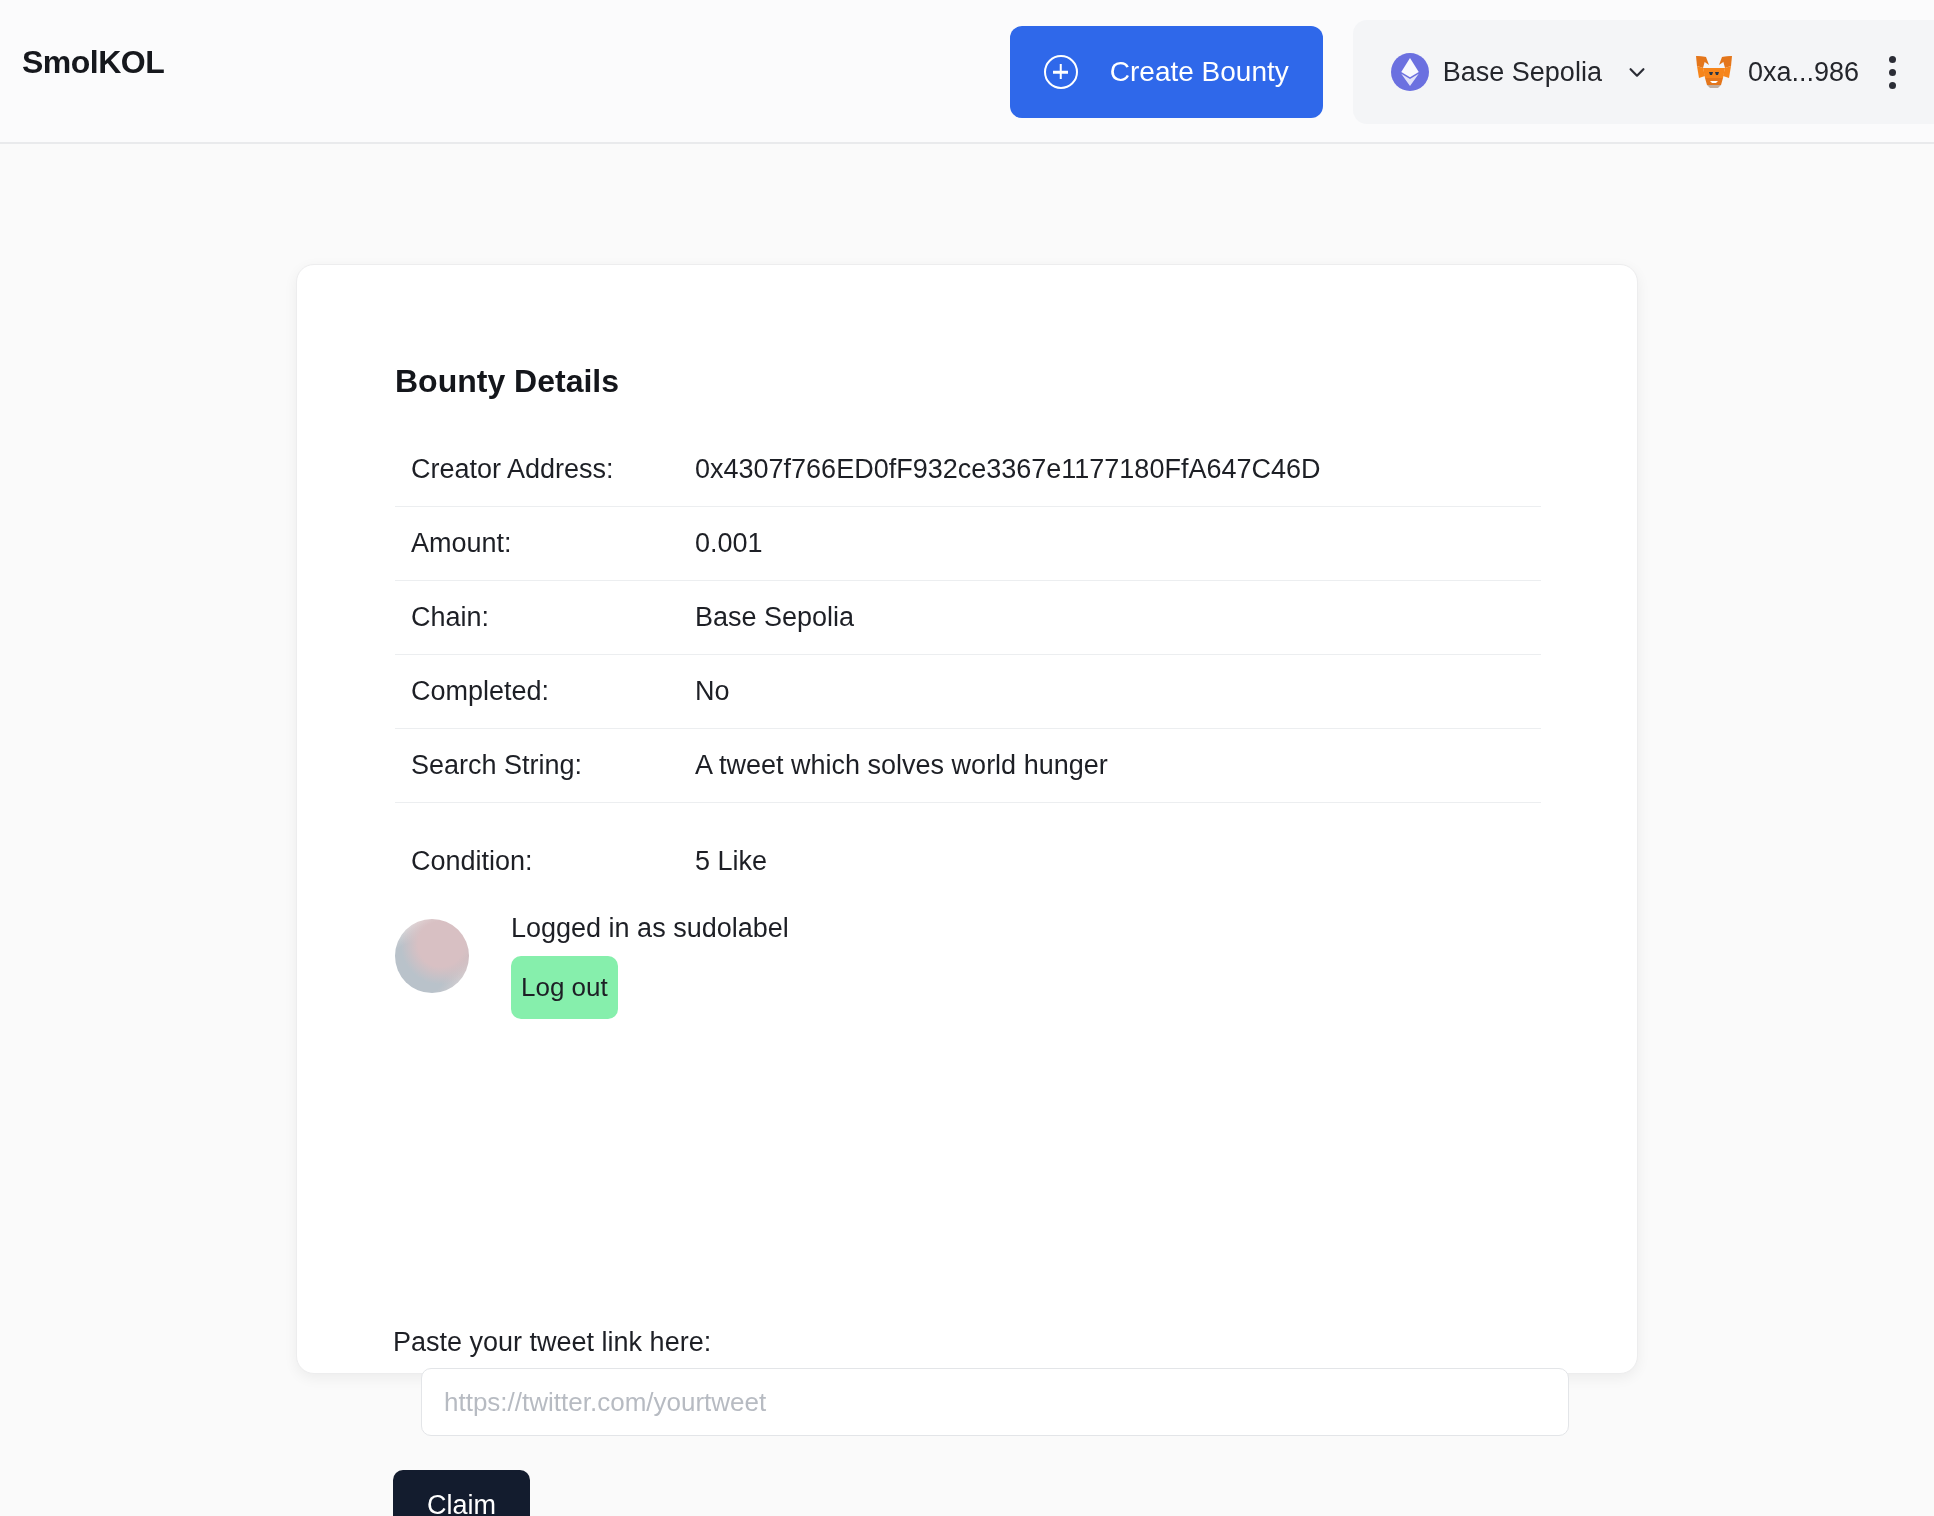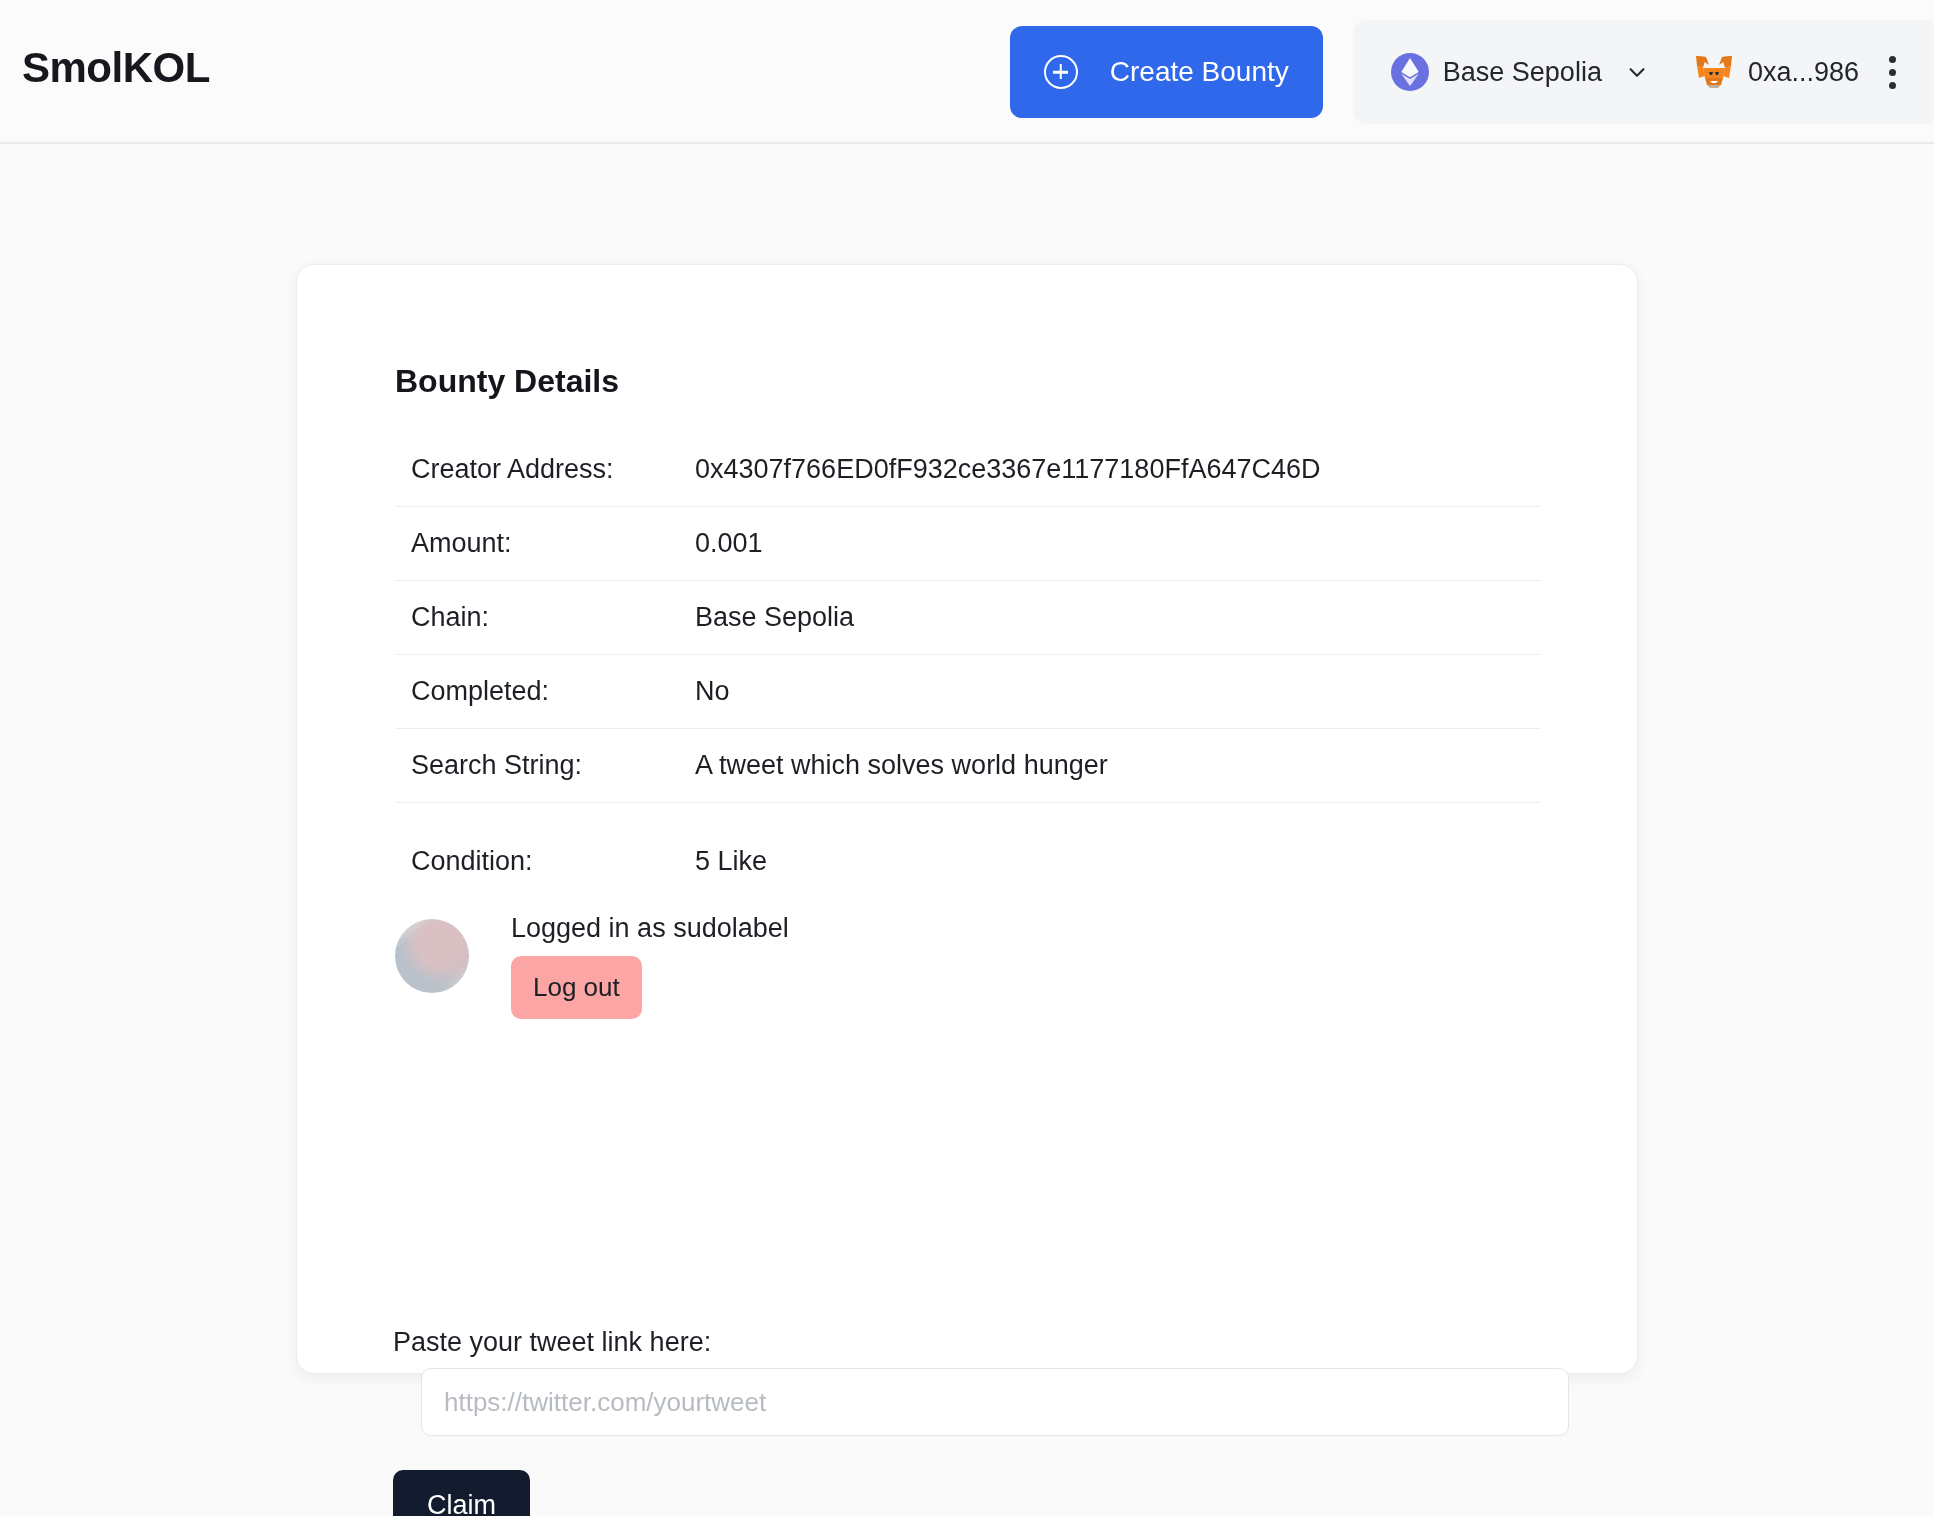--- a/index.html
+++ b/index.html
@@ -26,21 +26,21 @@
     height: 144px;
     background: #fbfbfc;
     border-bottom: 2px solid #e9eaec;
     display: flex;
     align-items: center;
   }
   .brand {
     position: absolute;
     left: 22px;
     top: 44px;
-    font-size: 42px;
+    font-size: 32px;
     font-weight: bold;
     letter-spacing: -0.5px;
     color: #16181d;
   }
   .header-right {
     position: absolute;
     right: 0;
     top: 0;
     height: 144px;
     display: flex;
@@ -221,24 +221,24 @@
     filter: blur(0.4px);
   }
   .account-texts { display: flex; flex-direction: column; }
   .logged-in {
     font-size: 27px;
     color: #1d1f25;
     margin-bottom: 12px;
   }
   .logout-btn {
     align-self: flex-start;
-    background: #fca5a5;
+    background: #86efac;
     border: none;
     border-radius: 10px;
-    padding: 16px 22px;
+    padding: 16px 10px;
     font-family: "Liberation Sans", sans-serif;
     font-size: 26px;
     color: #1d1f25;
     cursor: pointer;
   }
 
   
   .form-label {
     position: absolute;
     left: 96px;

